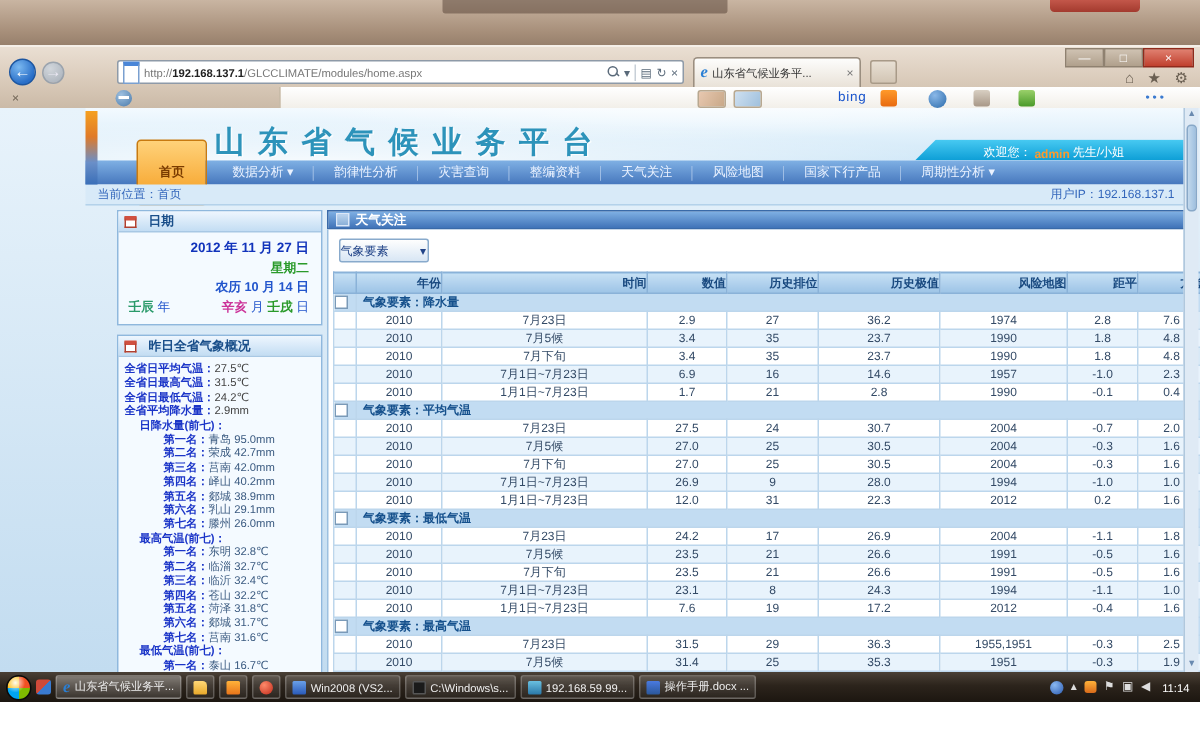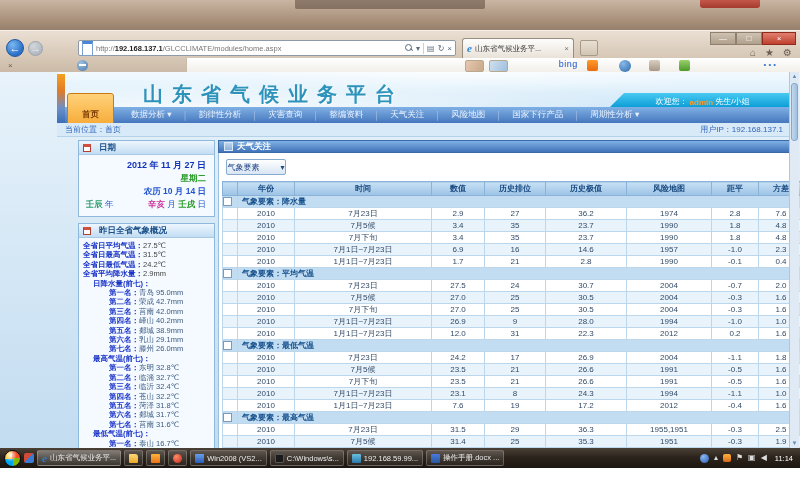--- a/index.html
+++ b/index.html
@@ -69,21 +69,21 @@
     text-shadow:1px 1px 0 rgba(255,255,255,.8);white-space:nowrap;}
   .ribbon{position:absolute;right:5px;top:21px;width:185px;height:14px;
     background:linear-gradient(180deg,#48caf2,#0d9ed6);
     clip-path:polygon(14px 0,100% 0,100% 100%,0 100%);
     display:flex;align-items:flex-end;justify-content:center;gap:2px;color:#fff;font-size:8px;}
   .ribbon .u{color:#ff9a2a;font-weight:bold;}
   .page-nav{position:absolute;left:57px;top:35px;width:734px;height:16px;
     background:linear-gradient(180deg,#7fb0e4,#4677bd);display:flex;align-items:center;gap:0;padding-left:10px;box-sizing:border-box;}
   .nav-item{color:#eaf2ff;font-size:8.5px;padding:0 11px;white-space:nowrap;cursor:pointer;}
   .nav-item.active{background:linear-gradient(180deg,#ffd27a,#f49c1f);border:1px solid #c87a10;border-radius:3px;
-    color:#7a3b00;font-weight:bold;padding:15px 14px;margin-right:6px;}
+    color:#7a3b00;font-weight:bold;padding:15px 14px;margin-right:6px;margin-left:24px;}
   .nav-sep{color:#a8c4e8;font-size:8px;}
   .breadcrumb{position:absolute;left:57px;top:51px;width:734px;height:14px;background:#d8eaf8;border-bottom:1px solid #b4d2ea;
     display:flex;align-items:center;justify-content:space-between;padding:0 8px;box-sizing:border-box;font-size:8px;color:#3366bb;}
   .bc-right{display:flex;gap:14px;}
 
   
   .sidebar{position:absolute;left:78px;top:68px;width:137px;}
   .panel{border:1px solid #8fb8dd;background:#f4faff;margin-bottom:6px;}
   .panel-hd{height:13px;background:linear-gradient(180deg,#eef6fe,#c3ddf3);border-bottom:1px solid #a8c8e4;
     display:flex;align-items:center;gap:8px;padding:0 4px;font-weight:bold;color:#1a4f8a;font-size:8.5px;}
@@ -105,25 +105,25 @@
   .r-label{color:#1b35c8;font-weight:bold;}
   .r-val{color:#3a5a80;}
 
   
   .main{position:absolute;left:218px;top:68px;width:572px;}
   .main-hd{height:13px;background:linear-gradient(180deg,#7fb0e4,#4073b8);border:1px solid #3a6aa8;
     display:flex;align-items:center;gap:4px;padding:0 5px;color:#fff;font-weight:bold;font-size:8.5px;box-sizing:border-box;}
   .hd-ico{width:7px;height:7px;border:1px solid #dce8f8;background:linear-gradient(#bcd4ee,#8ab0d8);}
   .main-bd{background:#fff;border:1px solid #9cc0e0;border-top:none;padding:4px 3px 0 3px;}
   .filter-btn{width:58px;height:14px;margin:2px 0 6px 4px;background:linear-gradient(#fefefe,#d8e6f4);
-    border:1px solid #88aacc;border-radius:2px;display:flex;align-items:center;justify-content:center;gap:21px;
+    border:1px solid #88aacc;border-radius:2px;display:flex;align-items:center;gap:21px;
     color:#224488;font-size:8px;cursor:pointer;}
   table.data{width:100%;border-collapse:collapse;table-layout:fixed;font-size:8px;}
   table.data th{height:13px;background:linear-gradient(180deg,#c6e0f4,#9cc3e6);color:#1a4a80;font-weight:bold;
-    border:1px solid #8ab2d8;padding:0;text-align:center;}
+    border:1px solid #8ab2d8;padding:0;text-align:right;}
   table.data td{height:11px;border:1px solid #bcd6ec;padding:0;text-align:center;color:#334a66;overflow:hidden;white-space:nowrap;}
   tr.group-row td{background:#c2dcf2;color:#15508c;font-weight:bold;text-align:left;}
   tr.group-row td.gname{padding-left:4px;}
   tr.data-row.alt td{background:#e8f3fc;}
   .cbx{display:inline-block;width:7px;height:7px;background:#fff;border:1px solid #7a9ab8;vertical-align:middle;}
   th.cb-col{width:14px;}
   table.data th:nth-child(2){width:56px;}
   table.data th:nth-child(3){width:136px;}
   table.data th:nth-child(4){width:52px;}
   table.data th:nth-child(5){width:60px;}

